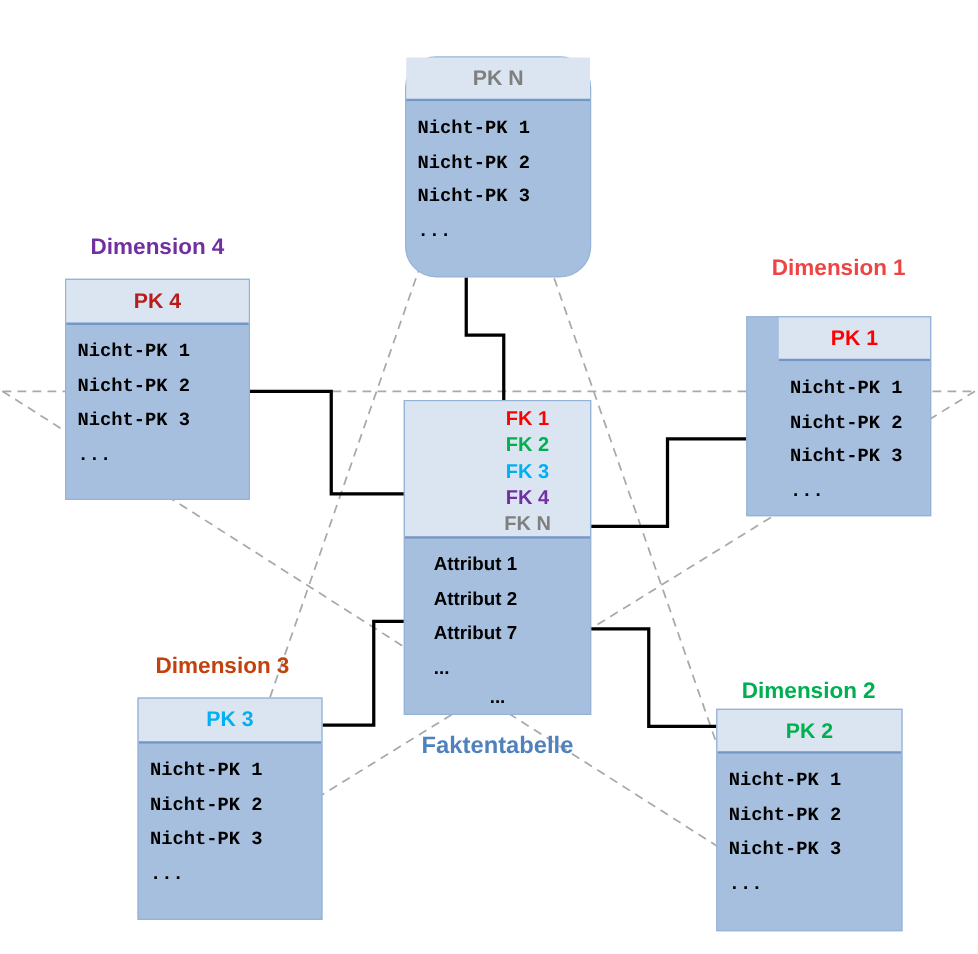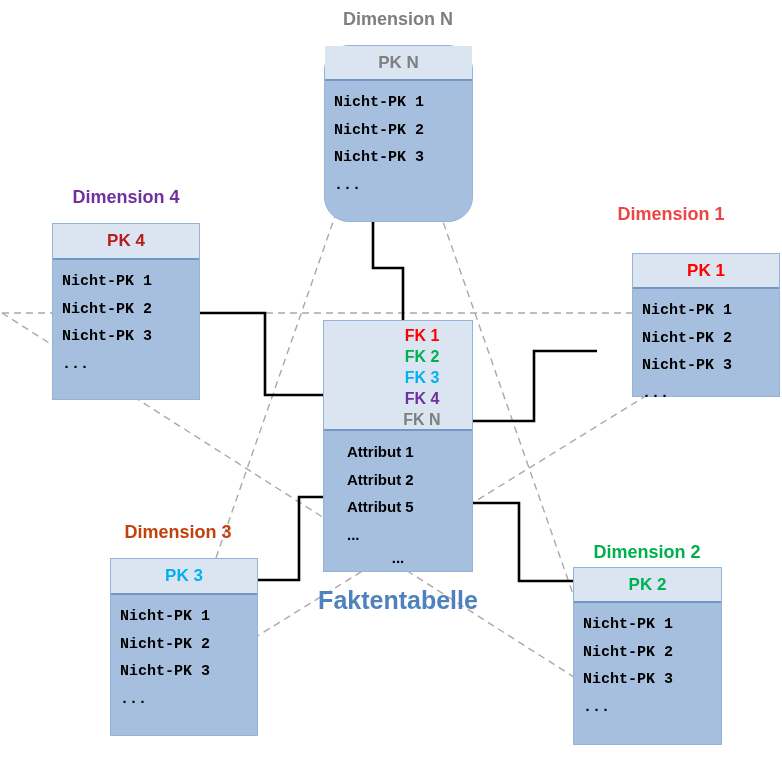--- a/index.html
+++ b/index.html
@@ -41,21 +41,21 @@
     white-space:nowrap;
   }
   
   .fk-section{padding-top:4px;background:var(--header-fill,#dbe5f1);border-bottom:2px solid var(--divider,#7397c5);box-sizing:border-box;height:110px;}
   .fk-row{height:21px;line-height:21px;text-align:center;font-weight:bold;font-size:16px;white-space:nowrap;padding-left:48px;}
   .attr-section{padding-top:7px;}
   .attr-row{height:27.5px;line-height:27.5px;padding-left:23px;font-weight:bold;font-size:15px;color:#000;white-space:nowrap;}
   .more-row{height:20px;line-height:20px;text-align:center;font-weight:bold;font-size:15px;color:#000;}
   .fact-label{
     position:absolute;z-index:3;text-align:center;
-    font-weight:bold;font-size:25px;white-space:nowrap;
+    font-weight:bold;font-size:19px;white-space:nowrap;
   }
 </style>
 </head>
 <body>
 
 <div id="stage">
 
   <svg id="wires" width="782" height="763" viewBox="0 0 782 763">
     <path class="star-line" d="M2 313 L780 313"></path>
     <path class="star-line" d="M388 64 L170 690"></path>
@@ -63,21 +63,20 @@
     <path class="star-line" d="M2 313 L610 700"></path>
     <path class="star-line" d="M780 313 L170 690"></path>
 
     <path class="connector" d="M373 222 L373 268 L403 268 L403 321"></path>
     <path class="connector" d="M200 313 L265 313 L265 395 L324 395"></path>
     <path class="connector" d="M472 421 L534 421 L534 351 L597 351"></path>
     <path class="connector" d="M324 497 L299 497 L299 580 L258 580"></path>
     <path class="connector" d="M472 503 L519 503 L519 581 L573 581"></path>
   </svg>
 
-  <div class="dim-title" style="left: 298px; top: 9px; width: 200px; color: rgb(127, 127, 127);">Dimension N</div>
   <div class="dim-title" style="left: 26px; top: 187px; width: 200px; color: rgb(112, 48, 160);">Dimension 4</div>
   <div class="dim-title" style="left: 571px; top: 204px; width: 200px; color: #ef4444;">Dimension 1</div>
   <div class="dim-title" style="left: 78px; top: 522px; width: 200px; color: #c2410c;">Dimension 3</div>
   <div class="dim-title" style="left: 547px; top: 530px; width: 200px; color: rgb(0, 176, 80); margin-top: 12px;">Dimension 2</div>
   <div class="fact-label" style="left: 298px; top: 586px; width: 200px; color: rgb(79, 129, 189);">Faktentabelle</div>
 
   <div class="table-box" style="left:324px;top:45px;width:149px;height:177px;border-radius:25px;">
     <div class="box-header" style="height: 35px; line-height: 33px; color: rgb(127, 127, 127);">PK N</div>
     <div class="box-body">
       <div class="row">Nicht-PK 1</div>
@@ -90,21 +89,21 @@
   <div class="table-box" style="left:52px;top:223px;width:148px;height:177px;">
     <div class="box-header" style="height: 36px; line-height: 34px; color: #b91c1c;">PK 4</div>
     <div class="box-body">
       <div class="row">Nicht-PK 1</div>
       <div class="row">Nicht-PK 2</div>
       <div class="row">Nicht-PK 3</div>
       <div class="row">...</div>
     </div>
   </div>
 
-  <div class="table-box" style="left:632px;top:253px;width:148px;height:144px;">
+  <div class="table-box" style="left:597px;top:253px;width:148px;height:160px;padding-left:25px;">
     <div class="box-header" style="height: 35px; line-height: 33px; color: rgb(255, 0, 0);">PK 1</div>
     <div class="box-body">
       <div class="row">Nicht-PK 1</div>
       <div class="row">Nicht-PK 2</div>
       <div class="row">Nicht-PK 3</div>
       <div class="row">...</div>
     </div>
   </div>
 
   <div class="table-box" style="left:110px;top:558px;width:148px;height:178px;">
@@ -131,19 +130,19 @@
     <div class="fk-section">
       <div class="fk-row" style="color: rgb(255, 0, 0);">FK 1</div>
       <div class="fk-row" style="color: rgb(0, 176, 80);">FK 2</div>
       <div class="fk-row" style="color: rgb(0, 176, 240);">FK 3</div>
       <div class="fk-row" style="color: rgb(112, 48, 160);">FK 4</div>
       <div class="fk-row" style="color: rgb(127, 127, 127);">FK N</div>
     </div>
     <div class="attr-section">
       <div class="attr-row">Attribut 1</div>
       <div class="attr-row">Attribut 2</div>
-      <div class="attr-row">Attribut 5</div>
+      <div class="attr-row">Attribut 7</div>
       <div class="attr-row">...</div>
       <div class="more-row">...</div>
     </div>
   </div>
 
 </div>
 
 </body></html>

